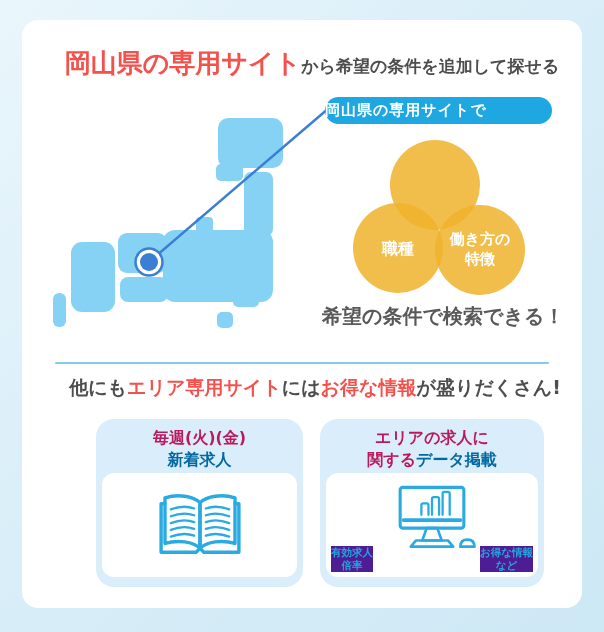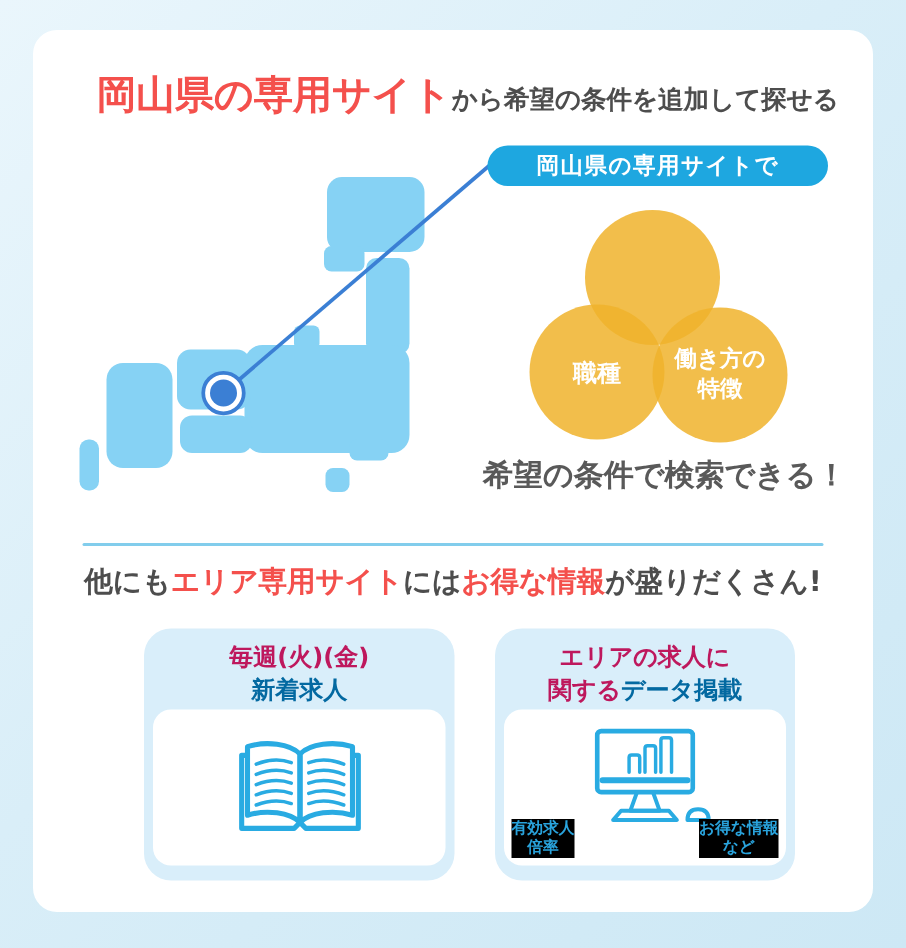--- a/index.html
+++ b/index.html
@@ -17,21 +17,21 @@
   .title{
     position:absolute;top:26px;left:0;width:100%;
     text-align:center;white-space:nowrap;
   }
   .title .hl{color:#f4504c;font-size:26px;font-weight:bold;margin-left:20px;}
   .title .rest{color:#4d4d4d;font-size:17px;font-weight:bold;}
   .map-wrap{position:absolute;left:23px;top:75px;width:300px;height:240px;}
   .pill{
     position:absolute;left:303px;top:77px;width:227px;height:27px;
     background:#1ea7e0;border-radius:14px;
-    display:flex;align-items:center;justify-content:center;
+    display:flex;align-items:center;justify-content:flex-start;
     color:#ffffff;font-size:15px;font-weight:bold;letter-spacing:1px;
   }
   .venn{position:absolute;left:328px;top:118px;width:185px;height:160px;}
   .venn-label{
     position:absolute;color:#ffffff;font-weight:bold;text-align:center;
     line-height:1.3;pointer-events:none;
   }
   .venn-label.top{left:25px;top:27px;width:120px;font-size:15px;}
   .venn-label.left{left:-12px;top:101px;width:120px;font-size:16px;}
   .venn-label.right{left:70px;top:92px;width:120px;font-size:15px;}
@@ -39,44 +39,44 @@
     position:absolute;left:300px;top:283px;width:246px;
     text-align:left;color:#595959;font-size:20px;font-weight:bold;
     white-space:nowrap;
   }
   .divider{
     position:absolute;left:33px;top:342px;width:494px;height:2px;
     background:#82cdec;border-radius:1px;
   }
   
   .heading2{
-    position:absolute;top:355px;left:0;width:100%;text-align:center;
+    position:absolute;top:355px;left:13px;width:100%;text-align:center;
     font-size:19px;font-weight:bold;white-space:nowrap;
   }
   .heading2 .dk{color:#4d4d4d;}
   .heading2 .rd{color:#f4504c;}
   .info-card{
     position:absolute;top:399px;height:168px;
     background:#d9eefa;border-radius:18px;
   }
   .info-card.left{left:74px;width:207px;}
-  .info-card.right{left:298px;width:200px;margin-left:10px;}
+  .info-card.right{left:298px;width:224px;}
   .info-card .hdr{
     padding-top:8px;text-align:center;font-size:16px;font-weight:bold;line-height:1.35;
   }
   .blue-t{color:#be185d;}
   .red-t{color:#0369a1;}
   .inner{
     position:absolute;left:6px;right:6px;top:54px;bottom:10px;
     background:#ffffff;border-radius:12px;
     display:flex;align-items:center;justify-content:center;
   }
   .mini-label{
     position:absolute;bottom:5px;color:#29a3dc;font-size:10.5px;font-weight:bold;
-    line-height:1.25;text-align:center;background:#000000;
+    line-height:1.25;text-align:center;background:#4c1d95;
   }
   .mini-label.l{left:5px;}
   .mini-label.r{right:5px;}
 </style>
 </head>
 <body>
 
 <div class="card">
 
   <div class="title">

